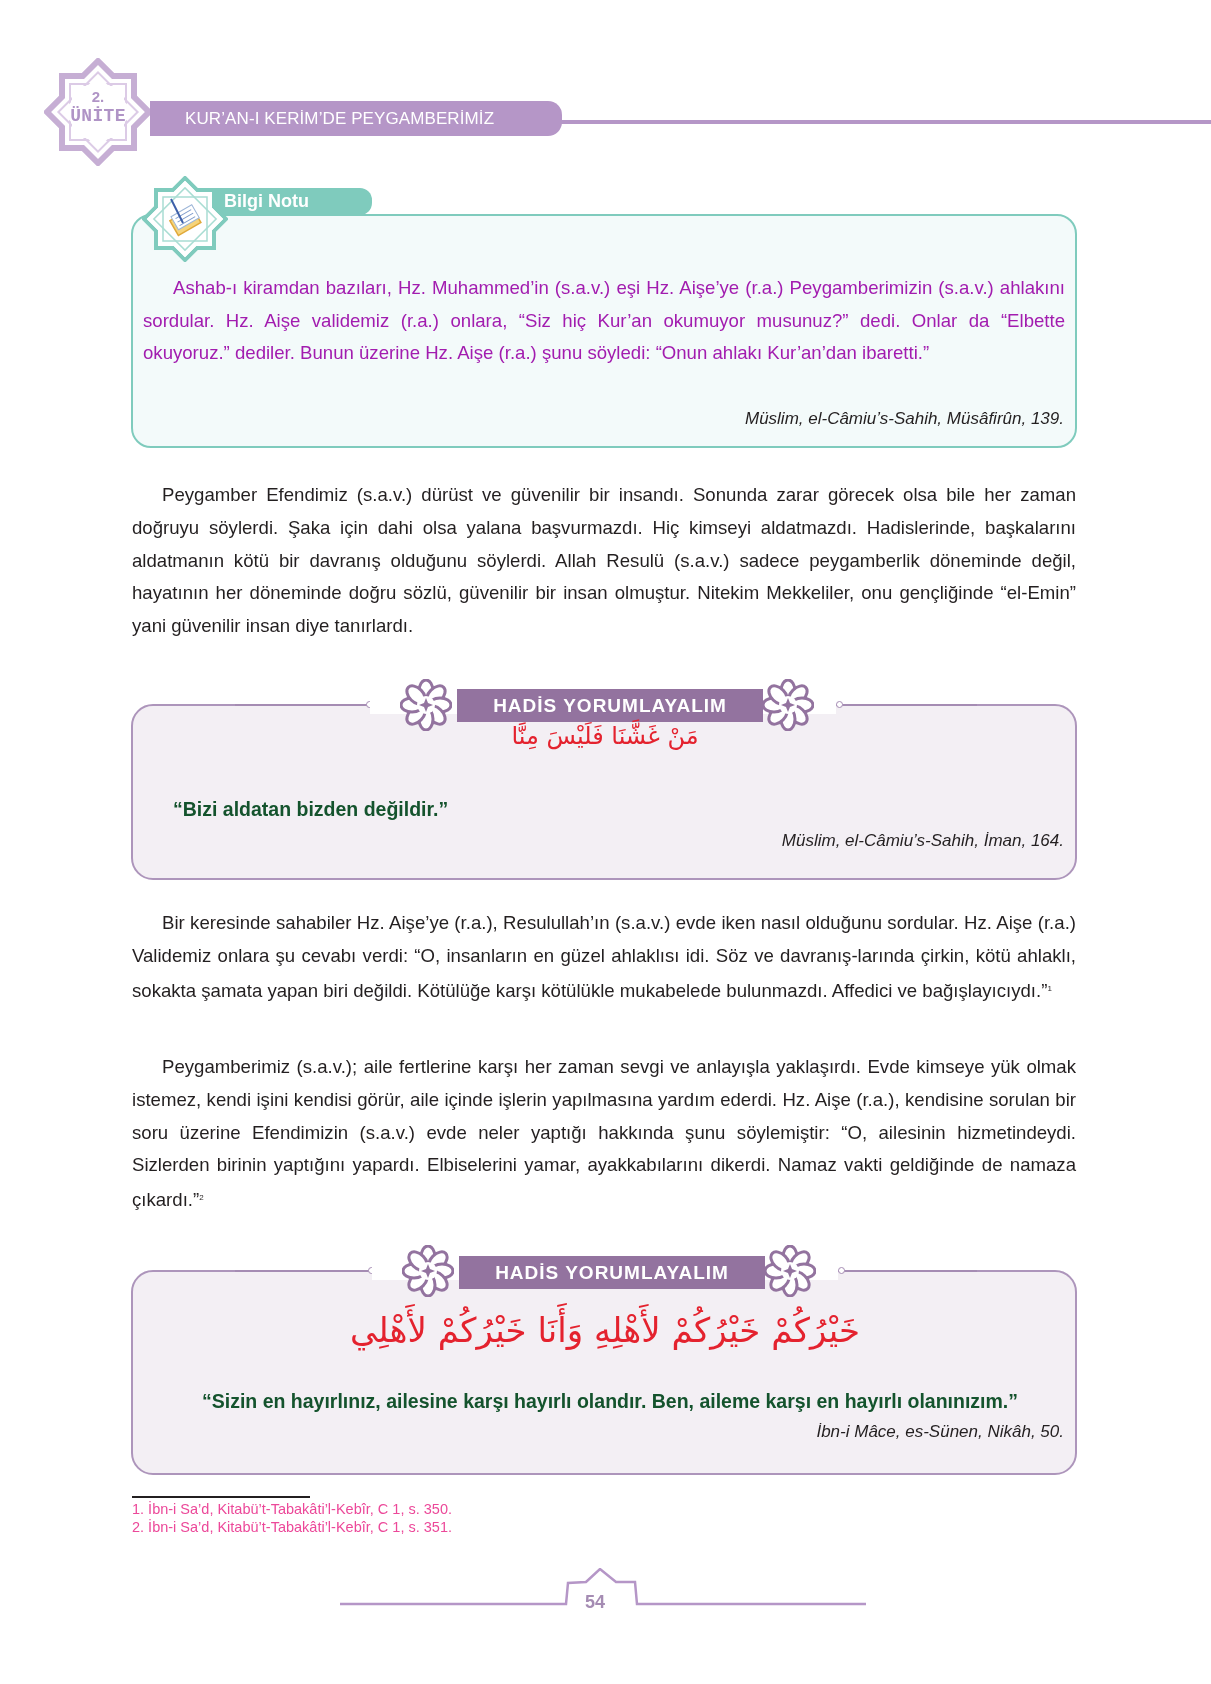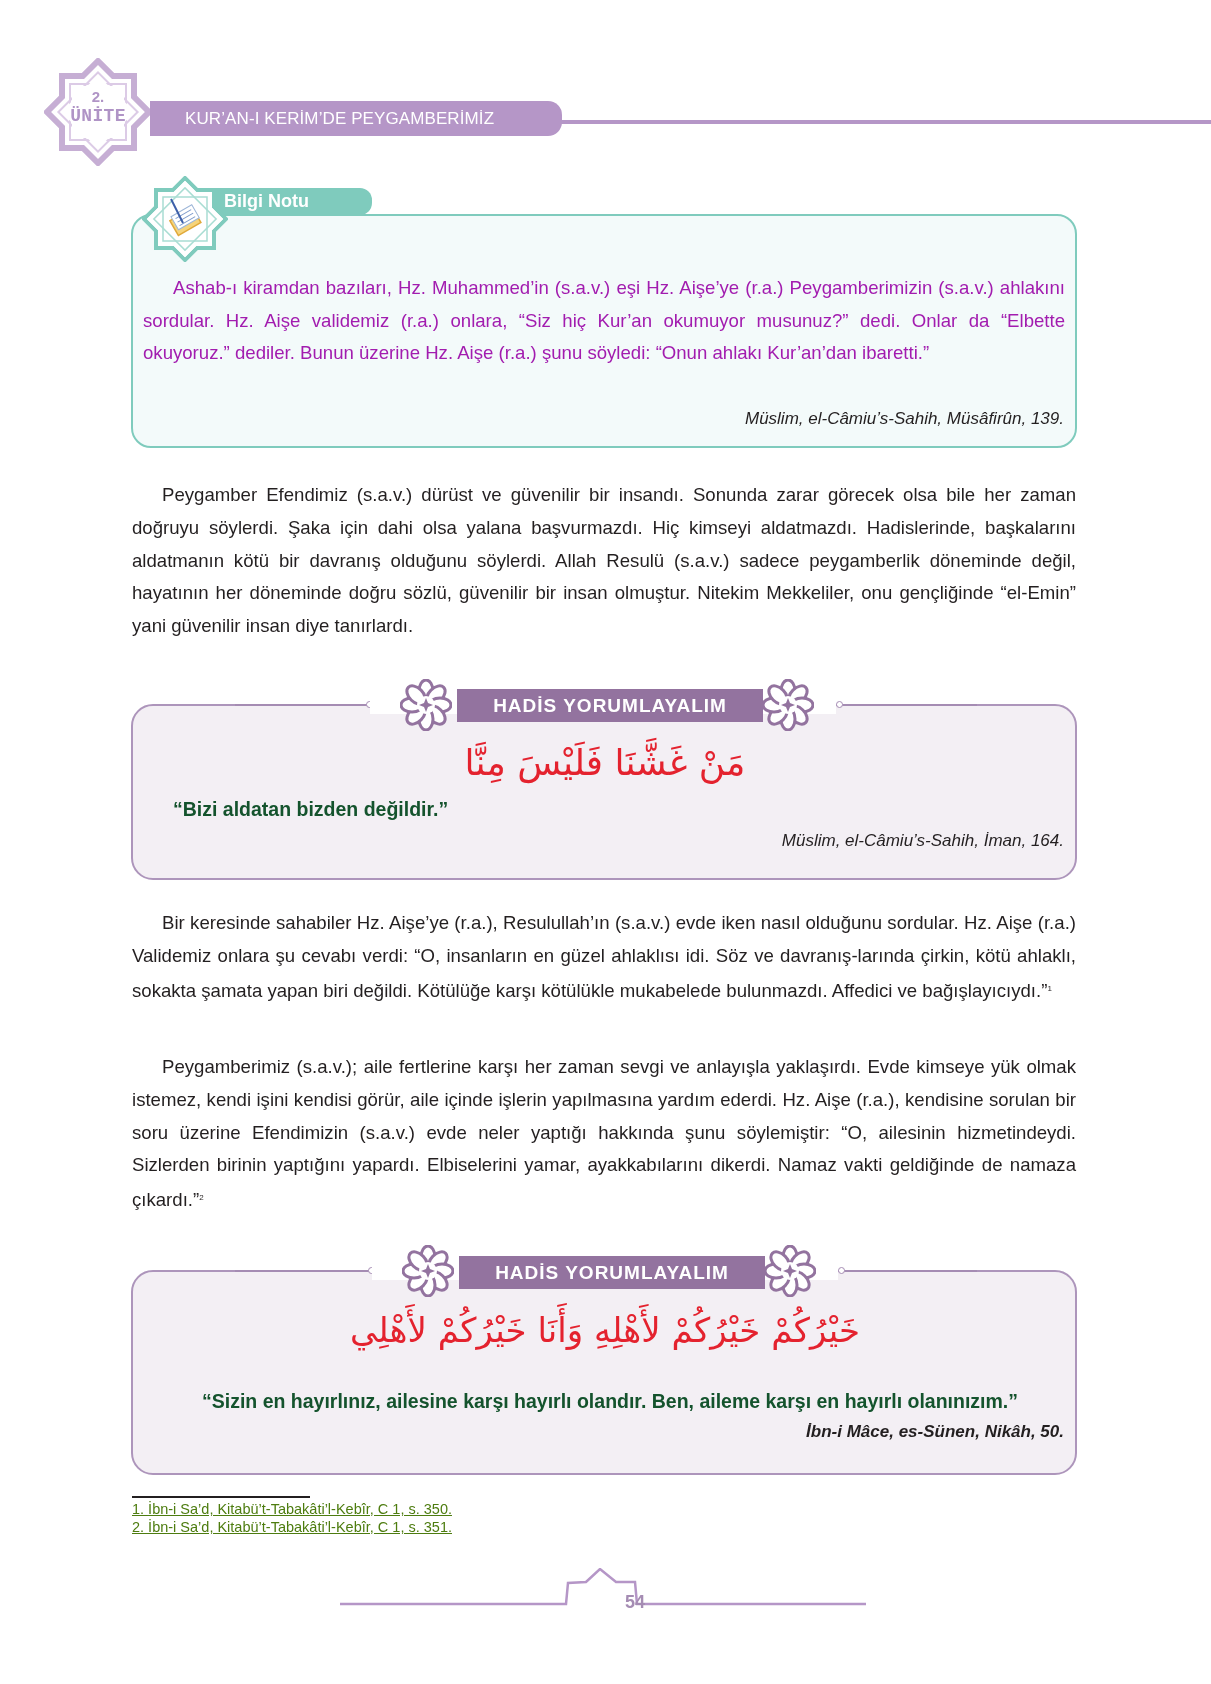--- a/index.html
+++ b/index.html
@@ -35,25 +35,25 @@
   .hadis-dot { position: absolute; width: 7px; height: 7px; border: 1.5px solid #a58cb3; border-radius: 50%; background: #fff; }
   .hadis-banner { position: absolute; width: 306px; height: 33px; background: #93739f; }
   .hadis-banner-label { position: absolute; width: 306px; text-align: center; font-size: 19px; font-weight: bold; color: #ffffff; letter-spacing: 1px; line-height: 33px; }
   .rosette { position: absolute; width: 52px; height: 52px; }
   .arabic { position: absolute; text-align: center; font-family: "DejaVu Sans", sans-serif; color: #e4222e; direction: rtl; }
   .hadis-quote { position: absolute; font-size: 19.5px; font-weight: bold; color: #14532d; }
   .hadis-cite { position: absolute; font-size: 17px; font-style: italic; color: #231f20; }
 
   
   .fn-rule { position: absolute; left: 132px; top: 1496px; width: 178px; height: 1.5px; background: #231f20; }
-  .footnote { position: absolute; left: 132px; font-size: 14.5px; color: #4d7c0f; text-decoration: underline; }
+  .footnote { position: absolute; left: 132px; font-size: 14.5px; color: #ec4899; }
 
   
   .page-footer { position: absolute; left: 338px; top: 1568px; width: 530px; height: 40px; }
-  .page-num { position: absolute; left: 585px; top: 1592px; font-size: 18px; font-weight: bold; color: #a58cb3; margin-left: 40px; }
+  .page-num { position: absolute; left: 585px; top: 1592px; font-size: 18px; font-weight: bold; color: #a58cb3; }
 </style>
 </head>
 <body>
 
 <div class="unit-star">
   <svg viewBox="0 0 108 108">
     <g transform="translate(54,54)">
       <rect x="-36" y="-36" width="72" height="72" fill="#ffffff" stroke="#c6aed4" stroke-width="6"></rect>
       <rect x="-36" y="-36" width="72" height="72" fill="#ffffff" stroke="#c6aed4" stroke-width="6" transform="rotate(45)"></rect>
       <rect x="-33" y="-33" width="66" height="66" fill="#ffffff" stroke="none"></rect>
@@ -126,21 +126,21 @@
     <ellipse cx="0" cy="-14" rx="7" ry="11" transform="rotate(90)"></ellipse>
     <ellipse cx="0" cy="-14" rx="7" ry="11" transform="rotate(135)"></ellipse>
     <ellipse cx="0" cy="-14" rx="7" ry="11" transform="rotate(180)"></ellipse>
     <ellipse cx="0" cy="-14" rx="7" ry="11" transform="rotate(225)"></ellipse>
     <ellipse cx="0" cy="-14" rx="7" ry="11" transform="rotate(270)"></ellipse>
     <ellipse cx="0" cy="-14" rx="7" ry="11" transform="rotate(315)"></ellipse>
   </g>
   <circle cx="0" cy="0" r="9" fill="#ffffff"></circle>
   <polygon points="0,-7 2,-2 7,0 2,2 0,7 -2,2 -7,0 -2,-2" fill="#93739f"></polygon>
 </svg>
-<div class="arabic" style="left:400px; top:742px; width:410px; font-size:36px;">مَنْ غَشَّنَا فَلَيْسَ مِنَّا</div>
+<div class="arabic" style="left:400px; top:722px; width:410px; font-size:24px;">مَنْ غَشَّنَا فَلَيْسَ مِنَّا</div>
 <div class="hadis-quote" style="left:173px; top:798px;">“Bizi aldatan bizden değildir.”</div>
 <div class="hadis-cite" style="right:147px; top:831px;">Müslim, el-Câmiu’s-Sahih, İman, 164.</div>
 
 <div class="para" style="top:907px;"><span class="indent"></span><span>Bir keresinde sahabiler Hz. Aişe’ye (r.a.), Resulullah’ın (s.a.v.) evde iken nasıl olduğunu sordular. Hz. Aişe (r.a.) Validemiz onlara şu cevabı verdi: “O, insanların en güzel ahlaklısı idi. Söz ve davranış-larında çirkin, kötü ahlaklı, sokakta şamata yapan biri değildi. Kötülüğe karşı kötülükle mukabelede bulunmazdı. Affedici ve bağışlayıcıydı.”</span><sup>1</sup></div>
 
 <div class="para" style="top:1051px;"><span class="indent"></span><span>Peygamberimiz (s.a.v.); aile fertlerine karşı her zaman sevgi ve anlayışla yaklaşırdı. Evde kimseye yük olmak istemez, kendi işini kendisi görür, aile içinde işlerin yapılmasına yardım ederdi. Hz. Aişe (r.a.), kendisine sorulan bir soru üzerine Efendimizin (s.a.v.) evde neler yaptığı hakkında şunu söylemiştir: “O, ailesinin hizmetindeydi. Sizlerden birinin yaptığını yapardı. Elbiselerini yamar, ayakkabılarını dikerdi. Namaz vakti geldiğinde de namaza çıkardı.”</span><sup>2</sup></div>
 
 <div class="hadis-box" style="top:1270px; height:205px;"></div>
 <div class="hadis-line-l" style="left:235px; top:1270px; width:134px;"></div>
 <div class="hadis-dot" style="left:368px; top:1267px;"></div>
@@ -172,21 +172,21 @@
     <ellipse cx="0" cy="-14" rx="7" ry="11" transform="rotate(180)"></ellipse>
     <ellipse cx="0" cy="-14" rx="7" ry="11" transform="rotate(225)"></ellipse>
     <ellipse cx="0" cy="-14" rx="7" ry="11" transform="rotate(270)"></ellipse>
     <ellipse cx="0" cy="-14" rx="7" ry="11" transform="rotate(315)"></ellipse>
   </g>
   <circle cx="0" cy="0" r="9" fill="#ffffff"></circle>
   <polygon points="0,-7 2,-2 7,0 2,2 0,7 -2,2 -7,0 -2,-2" fill="#93739f"></polygon>
 </svg>
 <div class="arabic" style="left:340px; top:1310px; width:530px; font-size:34px;">خَيْرُكُمْ خَيْرُكُمْ لأَهْلِهِ وَأَنَا خَيْرُكُمْ لأَهْلِي</div>
 <div class="hadis-quote" style="left:170px; top:1390px; width:880px; text-align:center;">“Sizin en hayırlınız, ailesine karşı hayırlı olandır. Ben, aileme karşı en hayırlı olanınızım.”</div>
-<div class="hadis-cite" style="right:147px; top:1422px;font-weight:bold;">İbn-i Mâce, es-Sünen, Nikâh, 50.</div>
+<div class="hadis-cite" style="right:147px; top:1422px;">İbn-i Mâce, es-Sünen, Nikâh, 50.</div>
 
 <div class="fn-rule"></div>
 <div class="footnote" style="top:1501px;">1. İbn-i Sa’d, Kitabü’t-Tabakâti’l-Kebîr, C 1, s. 350.</div>
 <div class="footnote" style="top:1519px;">2. İbn-i Sa’d, Kitabü’t-Tabakâti’l-Kebîr,  C 1, s. 351.</div>
 
 <svg class="page-footer" viewBox="0 0 530 40">
   <polyline points="2,36 228,36 230,15 248,14 262,1 278,14 297,14 299,36 528,36" fill="none" stroke="#b596c7" stroke-width="2.5"></polyline>
 </svg>
 <div class="page-num">54</div>
 

